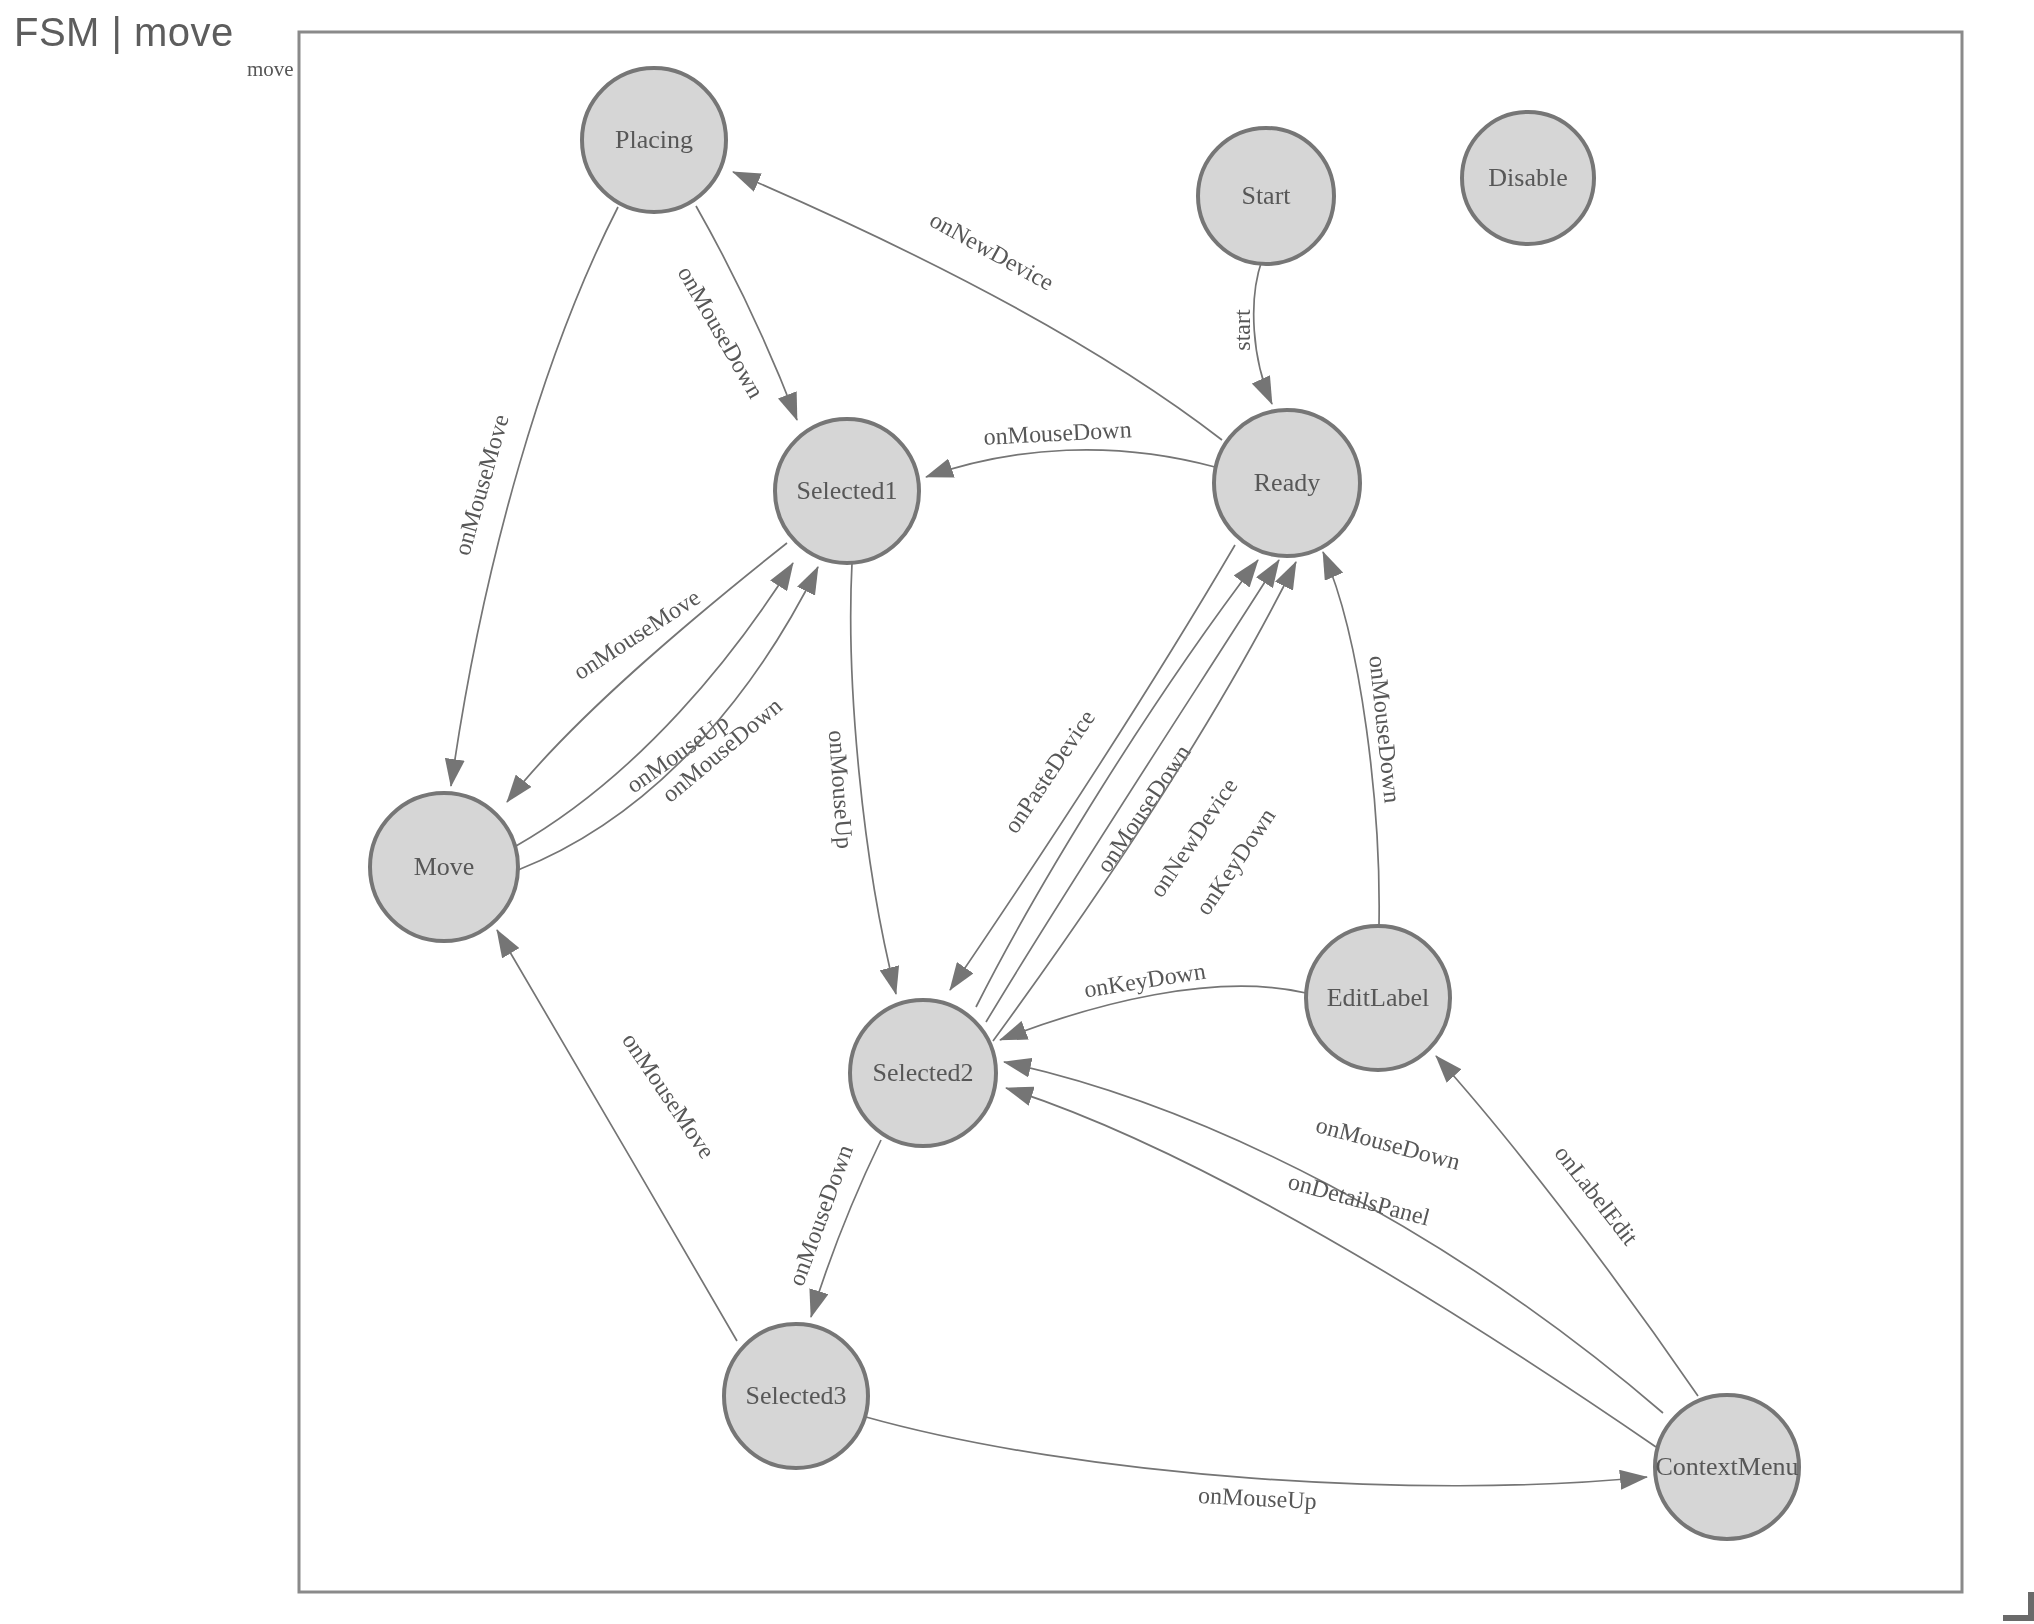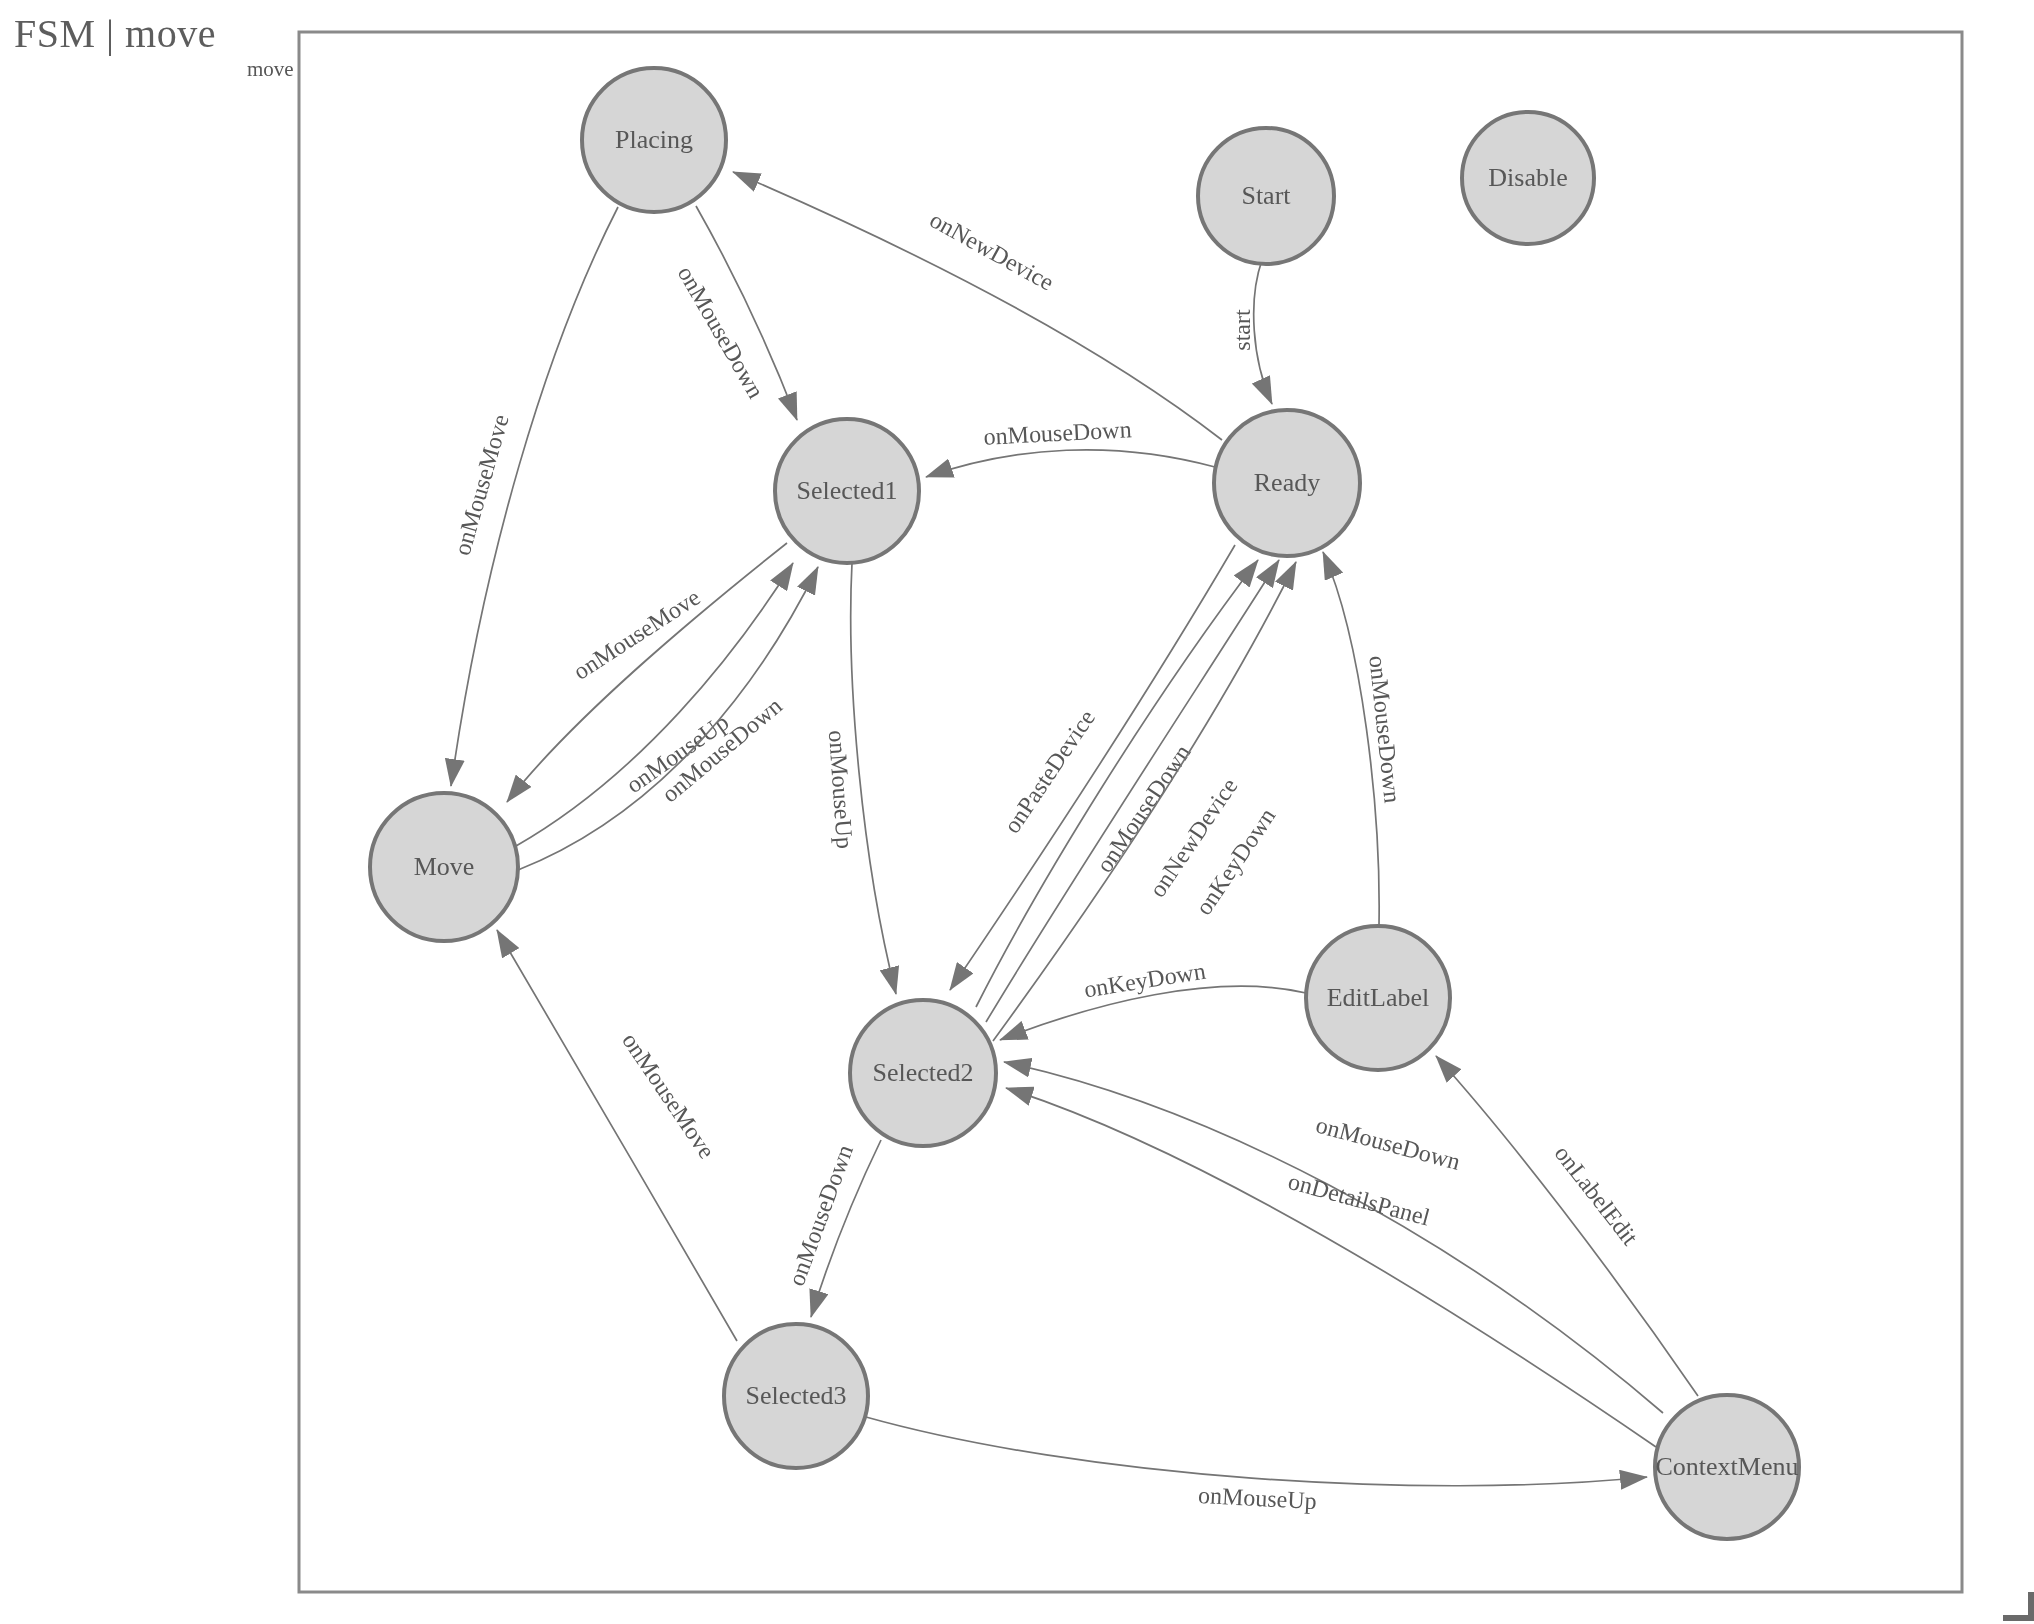--- a/index.html
+++ b/index.html
@@ -1,21 +1,21 @@
 <!DOCTYPE html>
 <html style="--node-fill: #d6d6d6; --node-stroke: #767676; --edge: #757575; --label-text: #575757; --title-text: #5d5d5d; --box-stroke: #8a8a8a; --corner: #6a6a6a;"><head>
 <meta charset="utf-8">
 <style>
   html,body{margin:0;padding:0;background:#ffffff;}
   body{font-family:"Liberation Serif","DejaVu Serif",serif;}
   #stage{position:relative;width:2034px;height:1624px;background:#fff;overflow:hidden;}
   #page-title{
     position:absolute;left:14px;top:10px;
     font-size:40px;color:var(--title-text,#5d5d5d);
-    font-family:Liberation Serif, serif;
+    font-family:Liberation Sans, sans-serif;
     letter-spacing:0.5px;
   }
   svg{position:absolute;left:0;top:0;}
   .diagram-border{fill:none;stroke:var(--box-stroke,#8a8a8a);stroke-width:3;}
   .box-label{font-size:21px;fill:var(--label-text,#575757);}
   .edge{fill:none;stroke:var(--edge,#757575);stroke-width:1.7;}
   .edge-label{font-size:24px;fill:var(--label-text,#575757);text-anchor:middle;}
   .node-circle{fill:var(--node-fill,#d6d6d6);stroke:var(--node-stroke,#767676);stroke-width:4;}
   .node-label{font-size:26px;fill:var(--label-text,#575757);text-anchor:middle;dominant-baseline:middle;}
   .corner{fill:none;stroke:var(--corner,#6a6a6a);stroke-width:6;}

